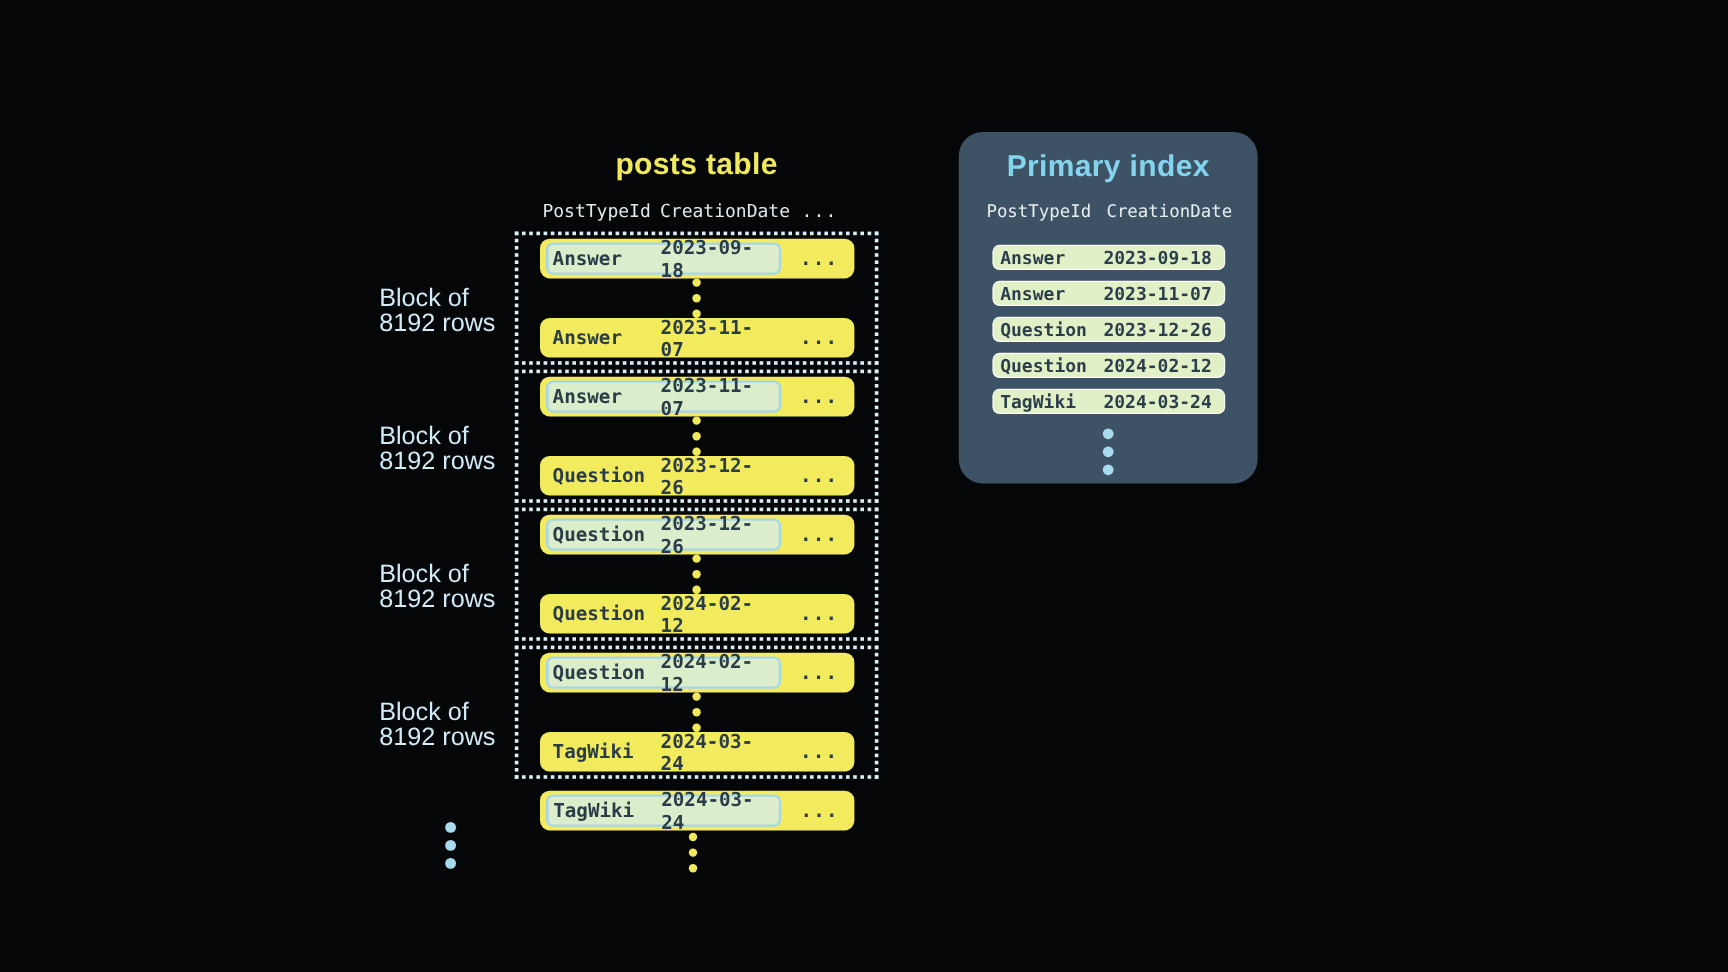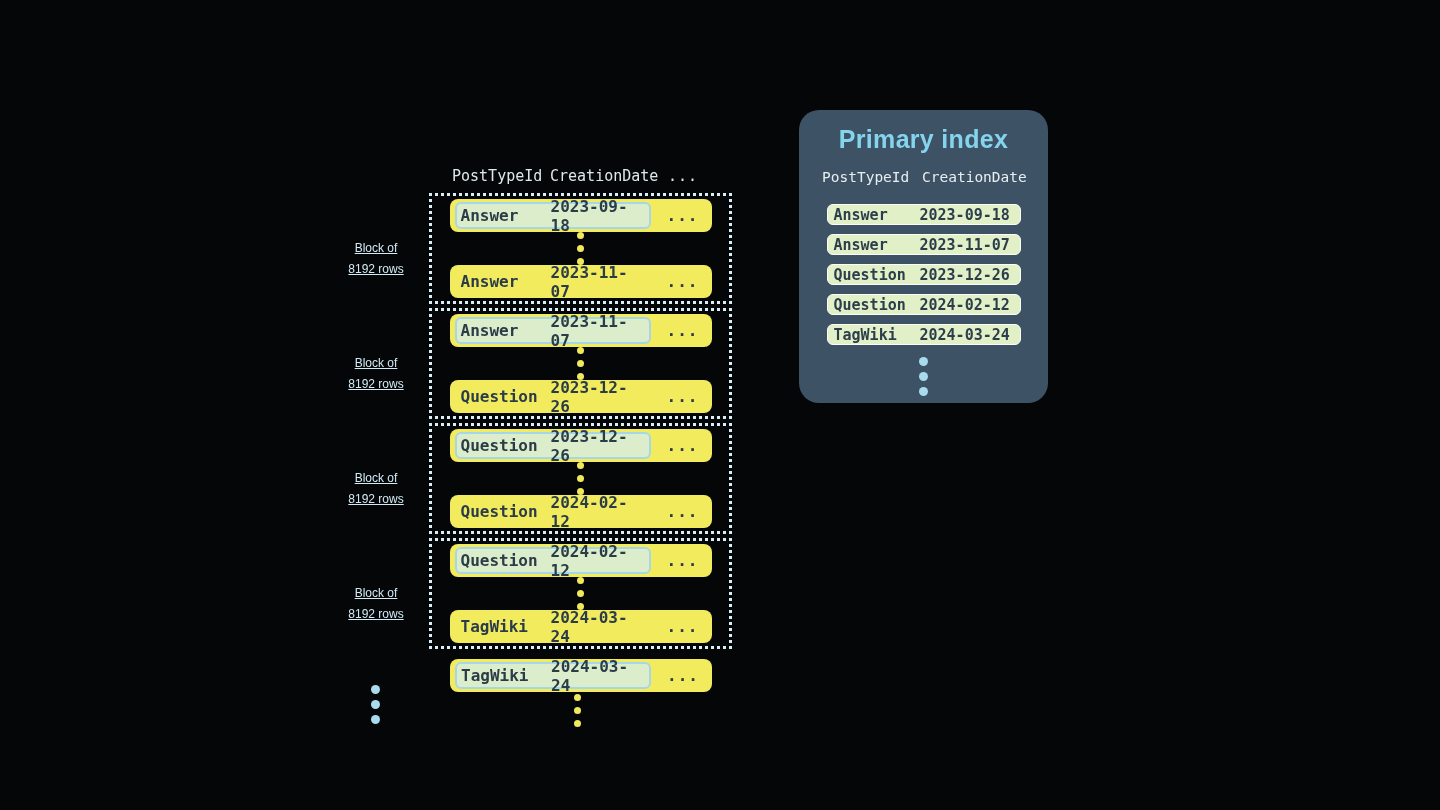--- a/index.html
+++ b/index.html
@@ -52,22 +52,22 @@
   .overflow-row { position:absolute; left:450px; top:659px; }
 
   .vdots { display:flex; flex-direction:column; align-items:center; gap:6px; }
   .vdots i { width:7px; height:7px; border-radius:50%; background:#f0e95c; display:block; }
   .vdots.blue i { width:9px; height:9px; background:#a9dbee; }
   .table-bottom-dots { position:absolute; left:574px; top:694px; }
   .more-blocks-dots { position:absolute; left:371px; top:685px; }
   .more-blocks-dots i { width:9px; height:9px; }
 
   .block-label {
-    position:absolute; left:316px; width:120px; text-align:center;
-    font-size:12px; line-height:21px; color:#d2ebf7;text-decoration:underline;
+    position:absolute; left:316px; width:120px; 
+    font-size:21px; line-height:21px; color:#d2ebf7;
   }
   .bl1 { top:238px; } .bl2 { top:353px; } .bl3 { top:468px; } .bl4 { top:583px; }
 
   
   .panel {
     position:absolute; left:799px; top:110px; width:249px; height:293px;
     background:#3d5265; border-radius:20px;
   }
   .panel-title {
     margin-top:14px; text-align:center; line-height:30px;
@@ -88,20 +88,21 @@
   }
   .idx-row.first { margin-top:18px; }
   .idx-row .c-type { width:86px; }
   .panel .vdots { margin-top:12px; }
 </style>
 </head>
 <body>
 
 <div class="stage">
 
+  <div class="posts-title">posts table</div>
   <div class="posts-header">
     <span class="h-col1">PostTypeId</span>
     <span class="h-col2">CreationDate</span>
     <span class="h-more">...</span>
   </div>
 
   <div class="block-label bl1">
     <div>Block of</div>
     <div>8192 rows</div>
   </div>

